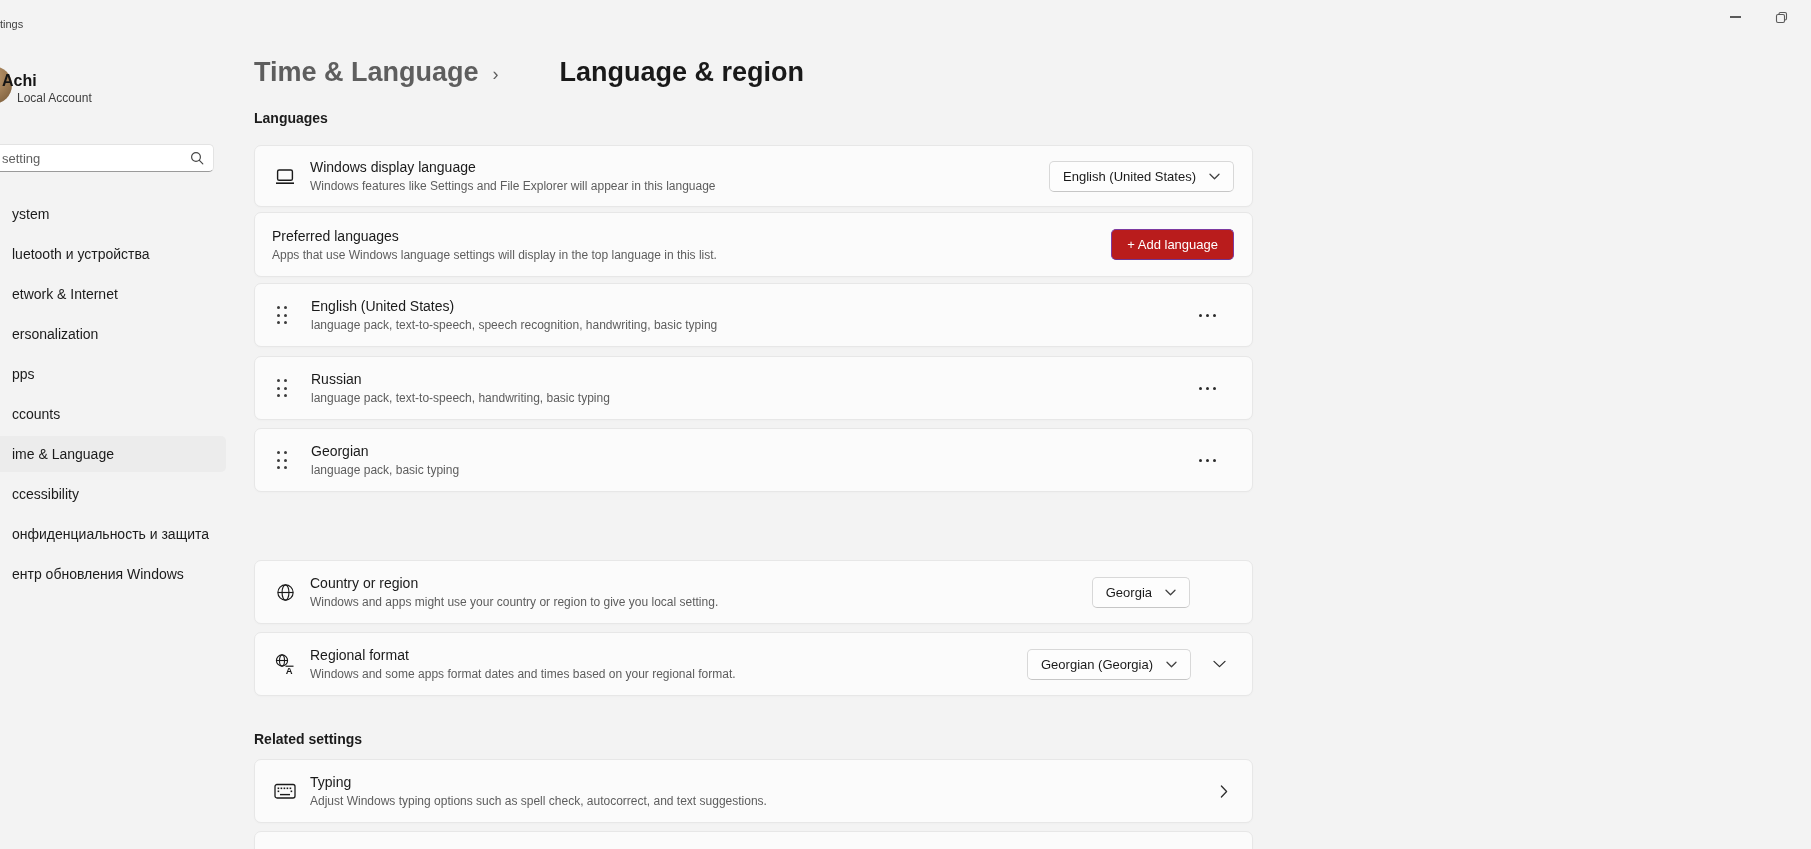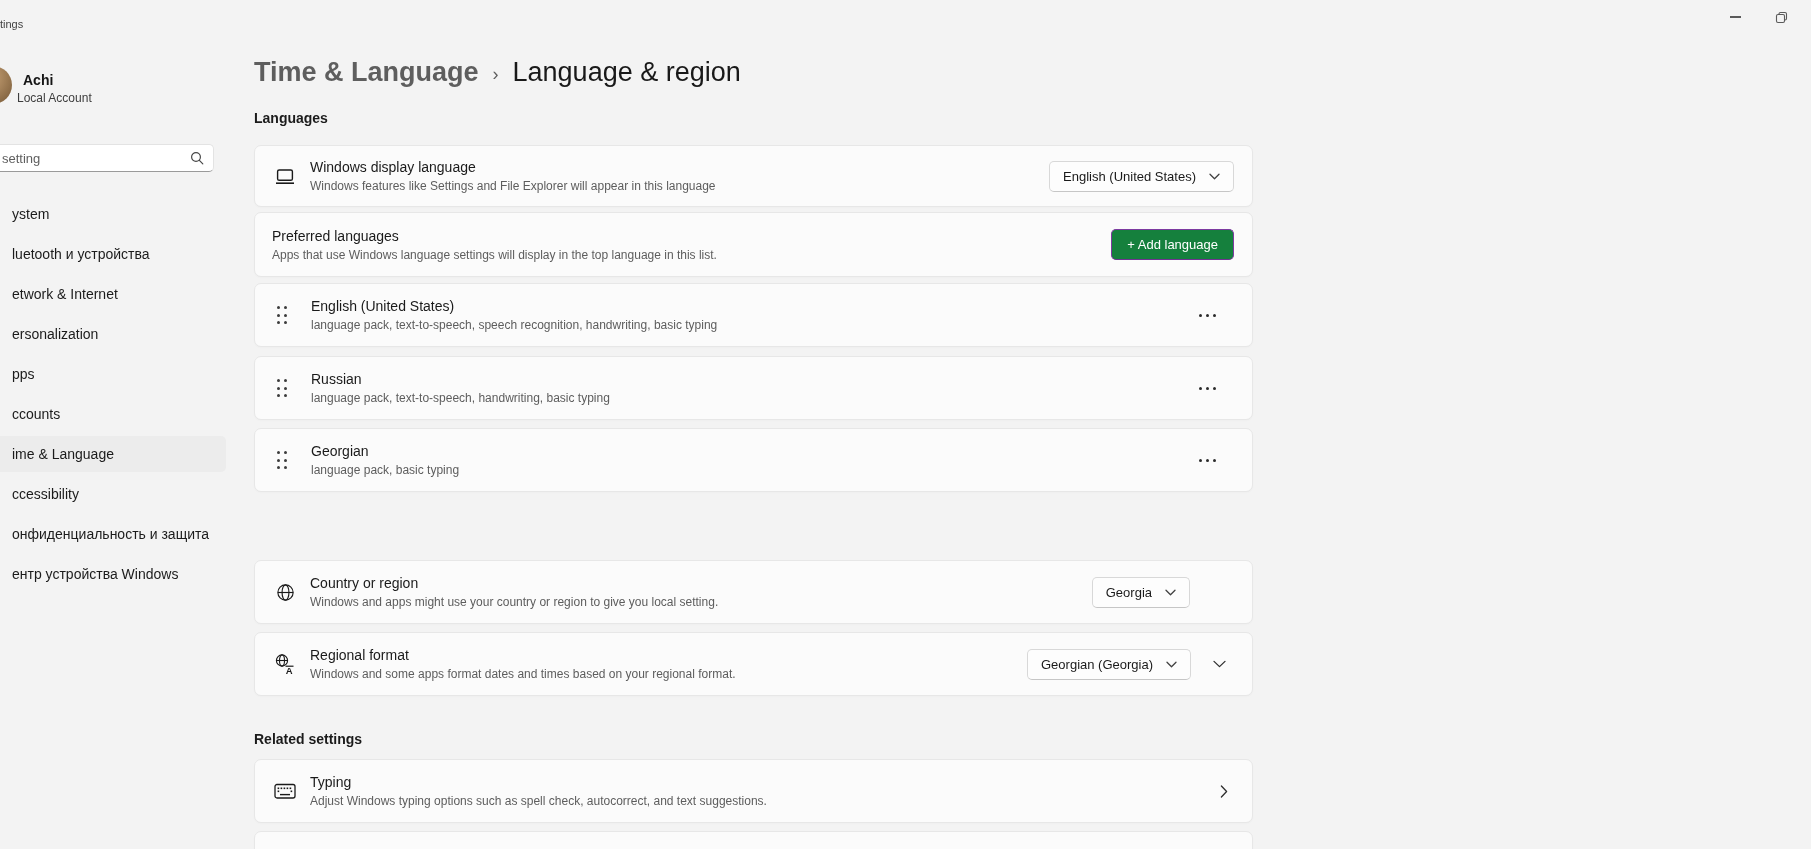--- a/index.html
+++ b/index.html
@@ -16,21 +16,21 @@
   .caption-btn { position:absolute; top:0; width:46px; height:34px; display:flex; align-items:center; justify-content:center; }
   .cap-min { left:1712px; }
   .cap-restore { left:1758px; }
   .min-glyph { width:11px; height:1.4px; background:#5a5a5a; }
 
   
   .avatar {
     position:absolute; left:-26px; top:66px; width:38px; height:38px; border-radius:50%;
     background:radial-gradient(circle at 35% 30%, #cfa97c, #8a6a45 75%);
   }
-  .user-name { position:absolute; left:23px; top:72px; font-size:14px; font-weight:700; color:#151515; }
+  .user-name { position:absolute; left:2px; top:72px; font-size:16px; font-weight:700; color:#151515; }
   .user-type { position:absolute; left:17px; top:91px; font-size:12px; color:#3d3d3d; }
 
   .search-box {
     position:absolute; left:-30px; top:144px; width:244px; height:28px;
     background:#ffffff; border:1px solid #e3e3e3; border-bottom:1px solid #9a9a9a;
     border-radius:5px; display:flex; align-items:center;
   }
   .search-box input {
     border:none; outline:none; background:transparent; flex:1;
     padding-left:31px; font-size:13px; color:#5f5f5f;
@@ -43,21 +43,21 @@
     height:36px; margin-bottom:4px; margin-left:-20px; padding-left:20px;
     display:flex; align-items:center; font-size:14px; color:#1b1b1b;
     border-radius:5px; width:234px; cursor:default;
   }
   .side-item.selected { background:#ececec; }
 
   
   .breadcrumb { position:absolute; left:254px; top:57px; display:flex; align-items:center; gap:14px; }
   .crumb-parent { font-size:27px; font-weight:600; color:#5e5e5e; }
   .crumb-sep { font-size:18px; color:#5e5e5e; padding-top:4px; }
-  .crumb-current { font-size:27px; font-weight:400; color:#191919; }
+  .crumb-current { font-size:27px; font-weight:700; color:#191919;margin-left:47px; }
 
   .section-header { position:absolute; left:254px; font-size:14px; font-weight:700; color:#1b1b1b; }
   .hdr-languages { top:110px; }
   .hdr-region { top:532px;margin-top:48px; }
   .hdr-related { top:731px; }
 
   .card {
     position:absolute; left:254px; width:999px;
     background:#fbfbfb; border:1px solid #e7e7e7; border-radius:7px;
     display:flex; align-items:center; padding:0 18px 0 19px;
@@ -82,21 +82,21 @@
     display:flex; align-items:center; gap:13px;
     background:#fdfdfd; border:1px solid #d8d8d8; border-bottom-color:#c6c6c6;
     border-radius:5px; padding:7px 13px; font-size:13px; color:#1a1a1a;
     margin-left:auto; cursor:default; flex:none;
   }
   .dropdown.pad-right { margin-right:44px; }
   .dropdown.has-expander { margin-right:0; }
 
   .accent-btn {
     margin-left:auto; flex:none;
-    background:#15803d; border:1px solid #7d3aa0; border-bottom-color:#6e3390;
+    background:#b91c1c; border:1px solid #7d3aa0; border-bottom-color:#6e3390;
     color:#ffffff; font-size:13px; padding:7px 15px; border-radius:5px; cursor:pointer;
     font-family:"Liberation Sans","DejaVu Sans",sans-serif;
   }
 
   .drag-handle {
     width:12px; margin-right:22px; flex:none;
     display:grid; grid-template-columns:repeat(2,3px); grid-auto-rows:3px;
     gap:4.5px 4px; cursor:grab;
   }
   .drag-handle i { width:3px; height:3px; border-radius:50%; background:#3c3c3c; }
@@ -163,21 +163,21 @@
   <div class="side-item selected">
       <span>ime &amp; Language</span>
     </div>
   <div class="side-item">
       <span>ccessibility</span>
     </div>
   <div class="side-item">
       <span>онфиденциальность и защита</span>
     </div>
   <div class="side-item">
-      <span>ентр устройства Windows</span>
+      <span>ентр обновления Windows</span>
     </div>
 </div>
 
 <div class="breadcrumb">
   <span class="crumb-parent">Time &amp; Language</span>
   <span class="crumb-sep">›</span>
   <span class="crumb-current">Language &amp; region</span>
 </div>
 
 <div class="section-header hdr-languages">Languages</div>

